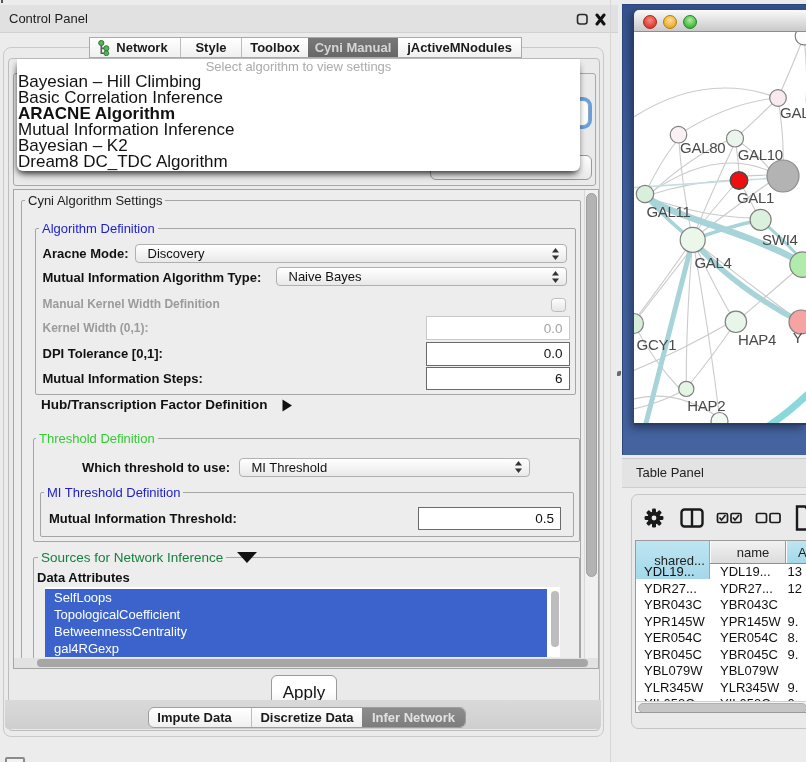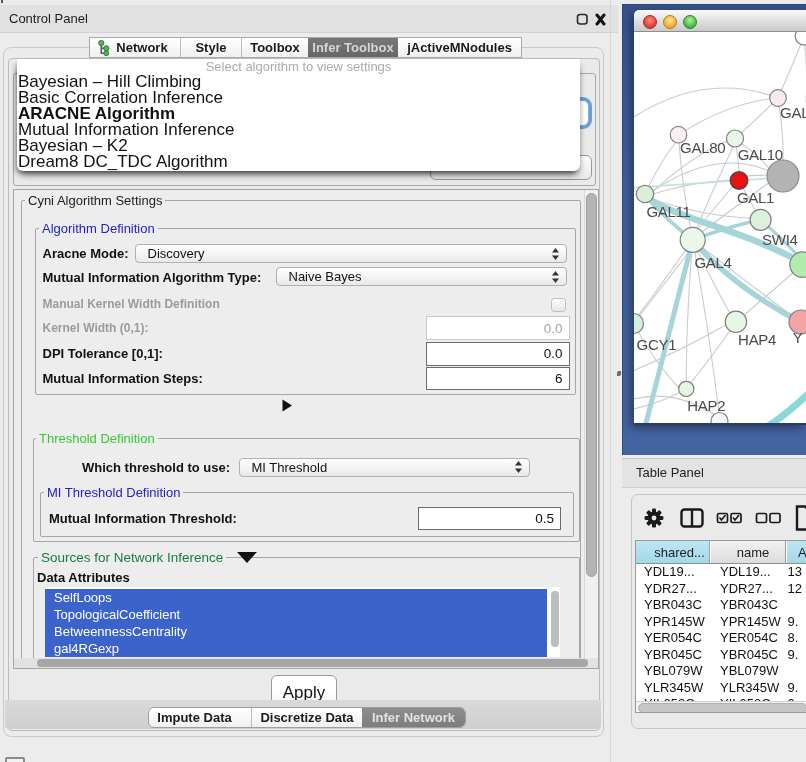--- a/index.html
+++ b/index.html
@@ -66,20 +66,21 @@
 
   <div class="gl" style="left:28.5px;top:129.5px">Kernel Width (0,1):</div>
   <div class="tf" style="left:411.5px;top:126px;width:144px;height:24px;border-color:#c9c9c9;color:#a3a3a3">0.0</div>
 
   <div class="bl" style="left:28.5px;top:155.5px">DPI Tolerance [0,1]:</div>
   <div class="tf" style="left:411.5px;top:151.5px;width:144px;height:24px">0.0</div>
 
   <div class="bl" style="left:28.5px;top:180.5px">Mutual Information Steps:</div>
   <div class="tf" style="left:411.5px;top:176.5px;width:144px;height:23px">6</div>
 
+  <div class="bl" style="left:27px;top:206.5px;font-size:13.5px">Hub/Transcription Factor Definition</div>
   <svg class="abs" style="left:267px;top:209px" width="12" height="13" viewBox="0 0 12 13">
           <path d="M1.5 0.5 L11 6.5 L1.5 12.5 Z" fill="#111"></path>
         </svg>
 
   <div class="grp" style="left:18.5px;top:247.5px;width:545px;height:102px"></div>
   <div class="abs glab" style="left:22px;top:240.5px;color:#33cc33;background:#ededed">Threshold Definition</div>
 
   <div class="bl" style="left:68px;top:269.5px">Which threshold to use:</div>
   <div class="combo" style="left:224.5px;top:267.5px;width:291px;height:19px">
           <span>MI Threshold</span>
@@ -118,21 +119,21 @@
 
 <div class="abs" style="left:17px;top:59px;width:563px;height:112px;background:#fff;border-radius:0 0 6px 6px;box-shadow:0 4px 6px -2px rgba(0,0,0,0.6), 0 6px 10px -3px rgba(0,0,0,0.3), -3px 3px 6px -3px rgba(0,0,0,0.35);font-size:13px;color:#111">
   <div style="text-align:center;color:#ababab;height:15px;line-height:15px">Select algorithm to view settings</div>
   <div style="padding-left:1px;line-height:16px;font-size:17px">Bayesian – Hill Climbing<br>Basic Correlation Inference<br><b>ARACNE Algorithm</b><br>Mutual Information Inference<br>Bayesian – K2<br>Dream8 DC_TDC Algorithm</div>
 </div>
 
 <div class="abs" style="left:89px;top:37px;width:433px;height:21px;background:linear-gradient(#ffffff,#f0f0f0);border:1px solid #a9a9a9;border-radius:0;box-sizing:border-box;display:flex;font-size:13px;font-weight:bold;color:#1a1a1a;overflow:hidden">
   <div style="width:91px;display:flex;align-items:center;justify-content:center;border-right:1px solid #bcbcbc;padding-left:14px;box-sizing:border-box">Network</div>
   <div style="width:60px;display:flex;align-items:center;justify-content:center;border-right:1px solid #bcbcbc">Style</div>
   <div style="width:66px;display:flex;align-items:center;justify-content:center">Toolbox</div>
-  <div style="width:90px;display:flex;align-items:center;justify-content:center;background:linear-gradient(#787878,#676767);color:#d6d6d6">Infer Toolbox</div>
+  <div style="width:90px;display:flex;align-items:center;justify-content:center;background:linear-gradient(#787878,#676767);color:#d6d6d6">Cyni Manual</div>
   <div style="flex:1;display:flex;align-items:center;justify-content:center">jActiveMNodules</div>
 </div>
 <svg class="abs" style="left:94px;top:38px" width="18" height="18" viewBox="0 0 18 18">
   <path d="M7.3 7 L7.3 15.3 L11 15.3 M7.3 10.3 L11 10.3" stroke="#565b66" stroke-width="1.6" fill="none"></path>
   <circle cx="7.3" cy="5" r="2.6" fill="#55b559" stroke="#2f7a33" stroke-width="1"></circle>
   <circle cx="12.3" cy="10.3" r="2.6" fill="#55b559" stroke="#2f7a33" stroke-width="1"></circle>
   <circle cx="12.3" cy="15.3" r="2.4" fill="#55b559" stroke="#2f7a33" stroke-width="1"></circle>
 </svg>
 
 <div class="abs" style="left:271px;top:675px;width:66px;height:36px;background:linear-gradient(#ffffff,#ffffff 45%,#ececec);border:1px solid #9a9a9a;border-radius:6px;box-sizing:border-box;display:flex;align-items:center;justify-content:center;font-size:17px;color:#111">Apply</div>
@@ -270,21 +271,21 @@
     <rect x="116.5" y="10.5" width="10" height="9" rx="1.5" stroke-width="1.7"></rect>
     <rect x="130" y="10.5" width="10" height="9" rx="1.5" stroke-width="1.7"></rect>
   </g>
 
   <path d="M157 3.5 L165 3.5 L170 8.5 L170 26.5 L157 26.5 Z" fill="none" stroke="#1a1a1a" stroke-width="2.4"></path>
 </svg>
 
 <div class="abs" style="left:635px;top:540px;width:171px;height:173px;background:#fff;border:1px solid #9a9a9a;border-right:none;overflow:hidden;box-sizing:border-box">
 
   <div class="abs" style="left:0;top:0;width:171px;height:22px;border-bottom:1px solid #8f8f8f;font-size:13px;color:#222">
-    <div class="abs" style="left:0;top:0;width:74px;height:22px;background:linear-gradient(#bee5f2,#a3d8ea);border-right:1px solid #98a8ae;display:flex;align-items:center;justify-content:center;padding-left:14px;box-sizing:border-box">shared...</div>
+    <div class="abs" style="left:0;top:0;width:74px;height:38px;background:linear-gradient(#bee5f2,#a3d8ea);border-right:1px solid #98a8ae;display:flex;align-items:center;justify-content:center;padding-left:14px;box-sizing:border-box">shared...</div>
     <div class="abs" style="left:75px;top:0;width:75px;height:22px;background:linear-gradient(#f2f2f2,#dcdcdc);border-right:1px solid #9a9a9a;display:flex;align-items:center;justify-content:center;padding-left:10px;box-sizing:border-box">name</div>
     <div class="abs" style="left:151px;top:0;width:21px;height:22px;background:linear-gradient(#bee5f2,#a3d8ea);padding-left:11px;display:flex;align-items:center">Av</div>
   </div>
 
   <div class="abs" style="left:8px;top:23px;font-size:13px;color:#111;line-height:16.5px">YDL19...<br>YDR27...<br>YBR043C<br>YPR145W<br>YER054C<br>YBR045C<br>YBL079W<br>YLR345W<br>YIL053C</div>
   <div class="abs" style="left:84px;top:23px;font-size:13px;color:#111;line-height:16.5px">YDL19...<br>YDR27...<br>YBR043C<br>YPR145W<br>YER054C<br>YBR045C<br>YBL079W<br>YLR345W<br>YIL053C</div>
   <div class="abs" style="left:151.5px;top:23px;font-size:13px;color:#111;line-height:16.5px">13<br>12<br>&nbsp;<br>9.<br>8.<br>9.<br>&nbsp;<br>9.<br>0.</div>
 
   <div class="abs" style="left:0;top:160px;width:171px;height:13px;background:#f4f4f4;border-top:1px solid #d0d0d0"></div>
   <div class="abs" style="left:2px;top:162px;width:169px;height:9.5px;background:#c6c6c6;border:1px solid #b0b0b0;border-radius:5px;box-sizing:border-box"></div>

